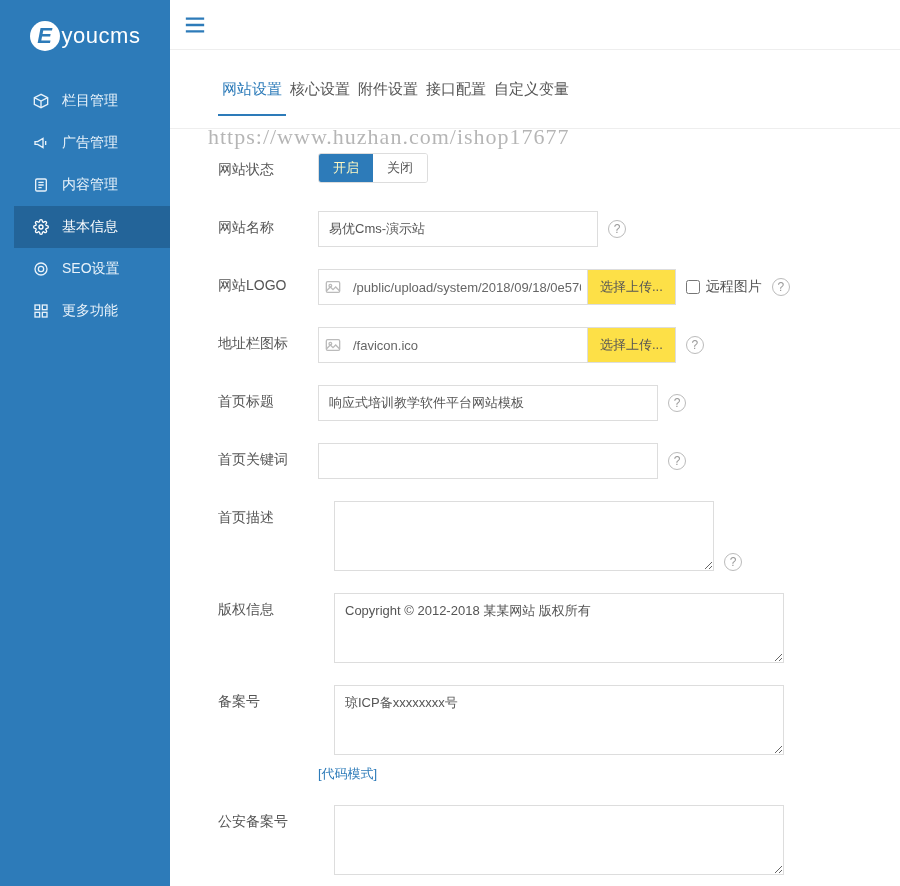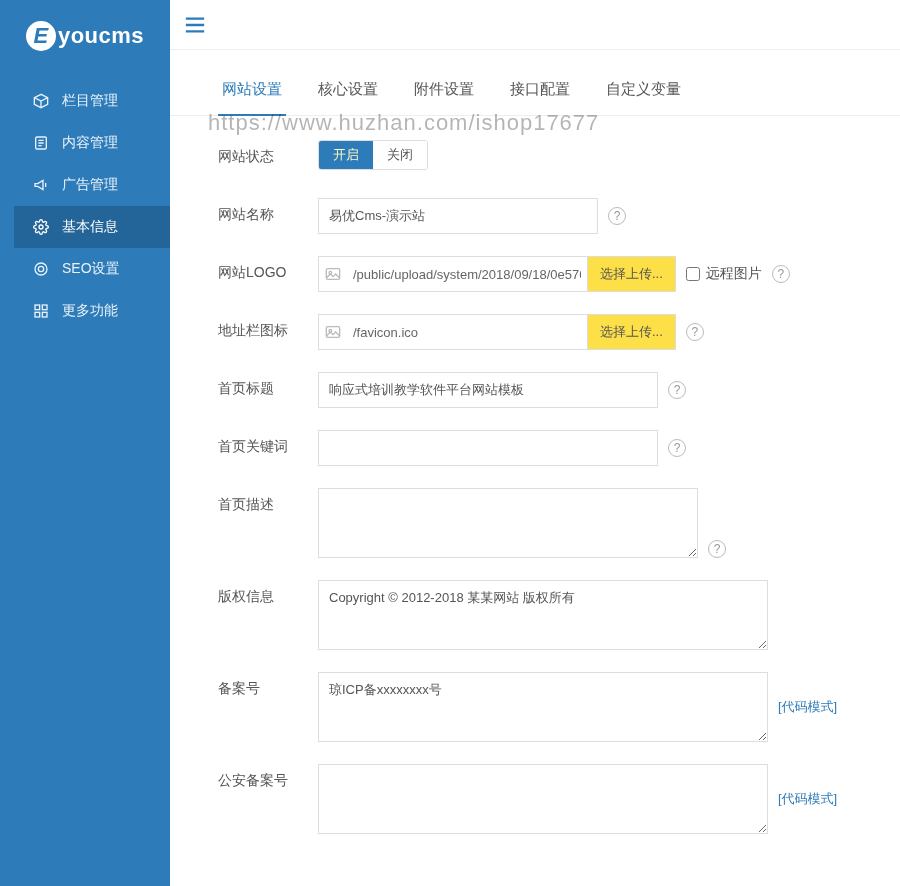--- a/index.html
+++ b/index.html
@@ -36,21 +36,21 @@
   font-weight: 800;
   font-size: 22px;
   display: flex;
   align-items: center;
   justify-content: center;
   font-style: italic;
   margin-right: 2px;
 }
 .logo-text {
   font-size: 22px;
-  font-weight: 700;
+  font-weight: 400;
   letter-spacing: 0.5px;
 }
 .nav { padding-top: 8px; }
 .nav-item {
   display: flex;
   align-items: center;
   height: 42px;
   padding: 0 18px;
   color: #e8f2fa;
   cursor: pointer;
@@ -85,22 +85,21 @@
 .content {
   position: absolute;
   left: 170px; top: 50px; right: 0; bottom: 0;
   background: #fff;
   padding: 10px 0 0 0;
   overflow: hidden;
 }
 .tabs {
   display: flex;
   align-items: center;
-  gap: 28px;
-  padding: 10px 48px 0 48px;
+  padding: 10px 48px 13px 48px;
   border-bottom: 1px solid #eee;
   font-size: 15px;
   position: relative;
 }
 .tab {
   padding: 10px 4px 16px 4px;
   color: #555;
   cursor: pointer;
   position: relative;
 }
@@ -214,33 +213,34 @@
   cursor: pointer;
 }
 .chk-wrap { display: flex; align-items: center; gap: 6px; color: #555; }
 .chk-wrap input { width: 14px; height: 14px; }
 
 textarea.input {
   height: 70px;
   padding: 8px 10px;
   resize: vertical;
   font-family: inherit;
+  margin-left: 16px;
 }
 .ta-sm { height: 44px; }
 .w-450 { width: 450px; }
 
 .link {
   color: #2d7bb9;
   font-size: 13px;
   cursor: pointer;
 }
 .watermark {
   position: absolute;
-  left: 208px; top: 110px;
-  font-family: Liberation Sans, sans-serif;
+  left: 208px; top: 124px;
+  font-family: Liberation Serif, serif;
   font-size: 22px;
   color: rgba(44,44,44,0.35);
   letter-spacing: 1px;
   pointer-events: none;
   z-index: 50;
 }
 </style>
 </head>
 <body>
 
@@ -255,33 +255,33 @@
         <svg width="16" height="16" viewBox="0 0 24 24" fill="none" stroke="currentColor" stroke-width="2">
             <path d="M12 2 2 7v10l10 5 10-5V7z"></path>
             <path d="M2 7l10 5 10-5M12 22V12"></path>
           </svg>
       </span>
       <span>栏目管理</span>
     </div>
     <div class="nav-item">
       <span class="icon">
         <svg width="16" height="16" viewBox="0 0 24 24" fill="none" stroke="currentColor" stroke-width="2">
+            <path d="M3 10v4h4l8 5V5l-8 5H3zM19 9v6"></path>
+          </svg>
+      </span>
+      <span>广告管理</span>
+    </div>
+    <div class="nav-item">
+      <span class="icon">
+        <svg width="16" height="16" viewBox="0 0 24 24" fill="none" stroke="currentColor" stroke-width="2">
             <rect x="4" y="3" width="16" height="18" rx="2"></rect>
             <path d="M8 8h8M8 12h8M8 16h5"></path>
           </svg>
       </span>
       <span>内容管理</span>
-    </div>
-    <div class="nav-item">
-      <span class="icon">
-        <svg width="16" height="16" viewBox="0 0 24 24" fill="none" stroke="currentColor" stroke-width="2">
-            <path d="M3 10v4h4l8 5V5l-8 5H3zM19 9v6"></path>
-          </svg>
-      </span>
-      <span>广告管理</span>
     </div>
     <div class="nav-item active">
       <span class="icon">
         <svg width="16" height="16" viewBox="0 0 24 24" fill="none" stroke="currentColor" stroke-width="2">
             <circle cx="12" cy="12" r="3"></circle>
             <path d="M19.4 15a1.7 1.7 0 0 0 .34 1.87l.06.06a2 2 0 1 1-2.83 2.83l-.06-.06a1.7 1.7 0 0 0-1.87-.34 1.7 1.7 0 0 0-1 1.56V21a2 2 0 1 1-4 0v-.09a1.7 1.7 0 0 0-1-1.56 1.7 1.7 0 0 0-1.87.34l-.06.06a2 2 0 1 1-2.83-2.83l.06-.06a1.7 1.7 0 0 0 .34-1.87 1.7 1.7 0 0 0-1.56-1H3a2 2 0 1 1 0-4h.09a1.7 1.7 0 0 0 1.56-1 1.7 1.7 0 0 0-.34-1.87l-.06-.06a2 2 0 1 1 2.83-2.83l.06.06a1.7 1.7 0 0 0 1.87.34H9a1.7 1.7 0 0 0 1-1.56V3a2 2 0 1 1 4 0v.09a1.7 1.7 0 0 0 1 1.56 1.7 1.7 0 0 0 1.87-.34l.06-.06a2 2 0 1 1 2.83 2.83l-.06.06a1.7 1.7 0 0 0-.34 1.87V9a1.7 1.7 0 0 0 1.56 1H21a2 2 0 1 1 0 4h-.09a1.7 1.7 0 0 0-1.56 1z"></path>
           </svg>
       </span>
       <span>基本信息</span>
     </div>

